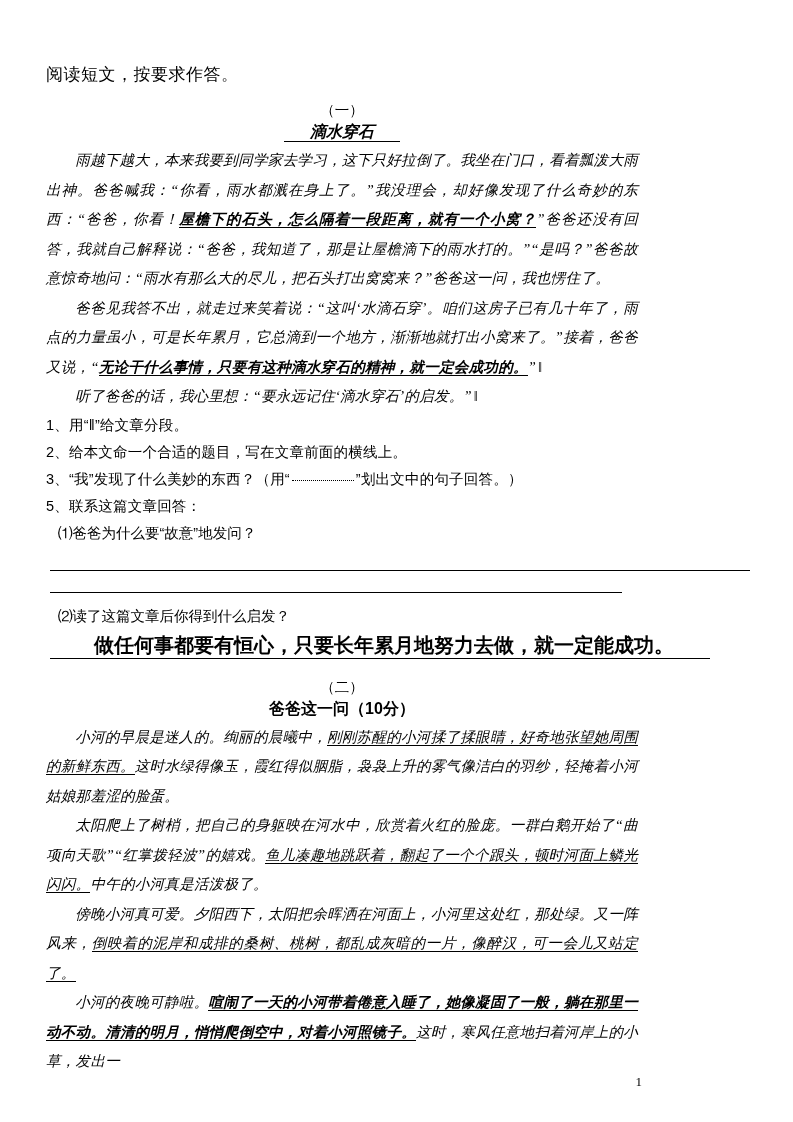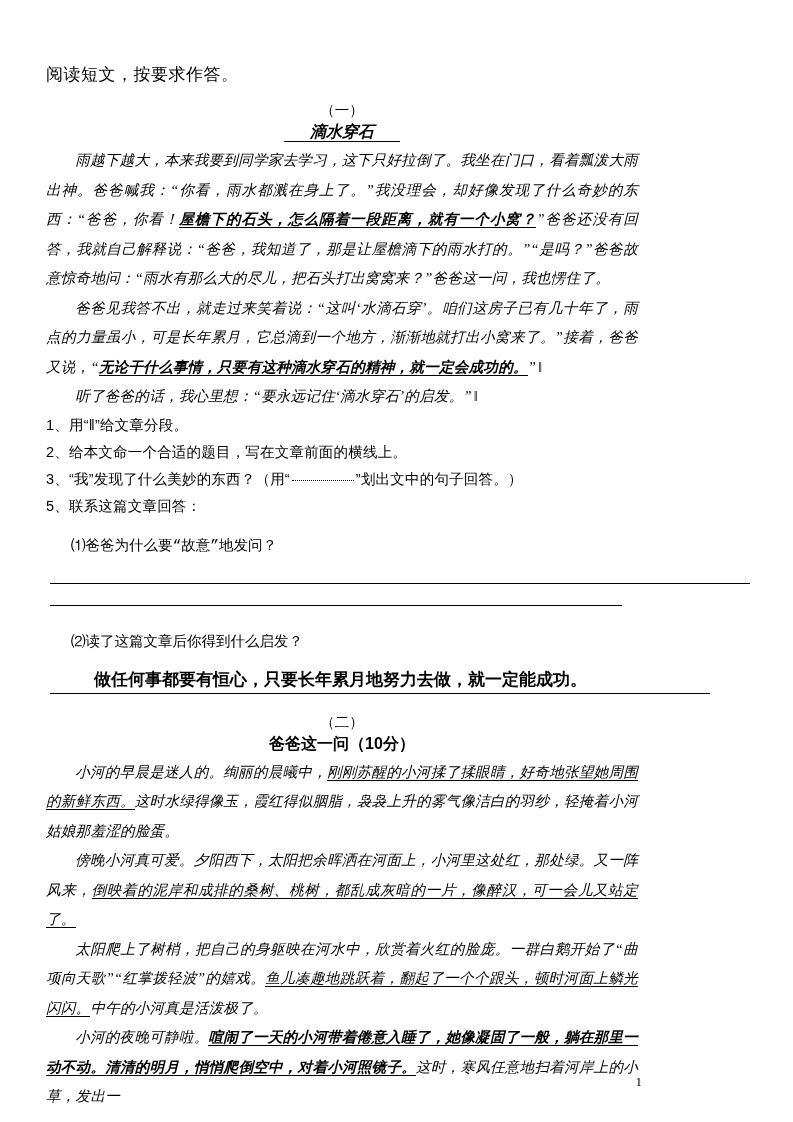--- a/index.html
+++ b/index.html
@@ -83,24 +83,24 @@
 
   
   .q {
     font-family: "Liberation Sans", "DejaVu Sans", sans-serif;
     font-size: 14.5px;
     line-height: 27px;
     margin: 0;
     letter-spacing: 0.2px;
   }
   .q-sub {
-    font-family: Liberation Mono, monospace;
+    font-family: Liberation Sans, sans-serif;
     font-size: 14.5px;
     line-height: 26px;
-    margin: 13px;
+    margin: 0;
     padding-left: 12px;
   }
   .dots-inline {
     display: inline-block;
     width: 62px;
     border-bottom: 1.8px dotted #000;
     margin: 0 2px;
     vertical-align: 3px;
   }
 
@@ -115,21 +115,21 @@
   .answer-line {
     position: relative;
     width: 660px;
     margin: 4px 0 0 4px;
     border-bottom: 1.2px solid #000;
     height: 25px;
   }
   .answer-text {
     font-family: "Liberation Sans", "DejaVu Sans", sans-serif;
     font-weight: bold;
-    font-size: 17px;
+    font-size: 20px;
     line-height: 24px;
     padding-left: 44px;
     white-space: nowrap;
   }
 
   .spacer-sm { height: 10px; }
   .spacer-md { height: 18px; }
 
   .page-number {
     position: absolute;
@@ -177,21 +177,21 @@
   </div>
 
   <div class="spacer-md"></div>
 
   <p class="center-label">（二）</p>
   <p class="title-serif">爸爸这一问（10分）</p>
 
 
   <p class="para"><span>小河的早晨是迷人的。绚丽的晨曦中，</span><span class="u">刚刚苏醒的小河揉了揉眼睛，好奇地张望她周围的新鲜东西。</span><span>这时水绿得像玉，霞红得似胭脂，袅袅上升的雾气像洁白的羽纱，轻掩着小河姑娘那羞涩的脸蛋。</span></p>
 
+  <p class="para"><span>太阳爬上了树梢，把自己的身躯映在河水中，欣赏着火红的脸庞。一群白鹅开始了“曲项向天歌”“红掌拨轻波”的嬉戏。</span><span class="u">鱼儿凑趣地跳跃着，翻起了一个个跟头，顿时河面上鳞光闪闪。</span><span>中午的小河真是活泼极了。</span></p>
+
   <p class="para"><span>傍晚小河真可爱。夕阳西下，太阳把余晖洒在河面上，小河里这处红，那处绿。又一阵风来，</span><span class="u">倒映着的泥岸和成排的桑树、桃树，都乱成灰暗的一片，像醉汉，可一会儿又站定了。</span></p>
-
-  <p class="para"><span>太阳爬上了树梢，把自己的身躯映在河水中，欣赏着火红的脸庞。一群白鹅开始了“曲项向天歌”“红掌拨轻波”的嬉戏。</span><span class="u">鱼儿凑趣地跳跃着，翻起了一个个跟头，顿时河面上鳞光闪闪。</span><span>中午的小河真是活泼极了。</span></p>
 
   <p class="para"><span>小河的夜晚可静啦。</span><span class="b-u">喧闹了一天的小河带着倦意入睡了，她像凝固了一般，躺在那里一动不动。</span><span class="b-u">清清的明月，悄悄爬倒空中，对着小河照镜子。</span><span>这时，寒风任意地扫着河岸上的小草，发出一</span></p>
 
   <div class="page-number">1</div>
 
 </div>
 
 </body></html>

